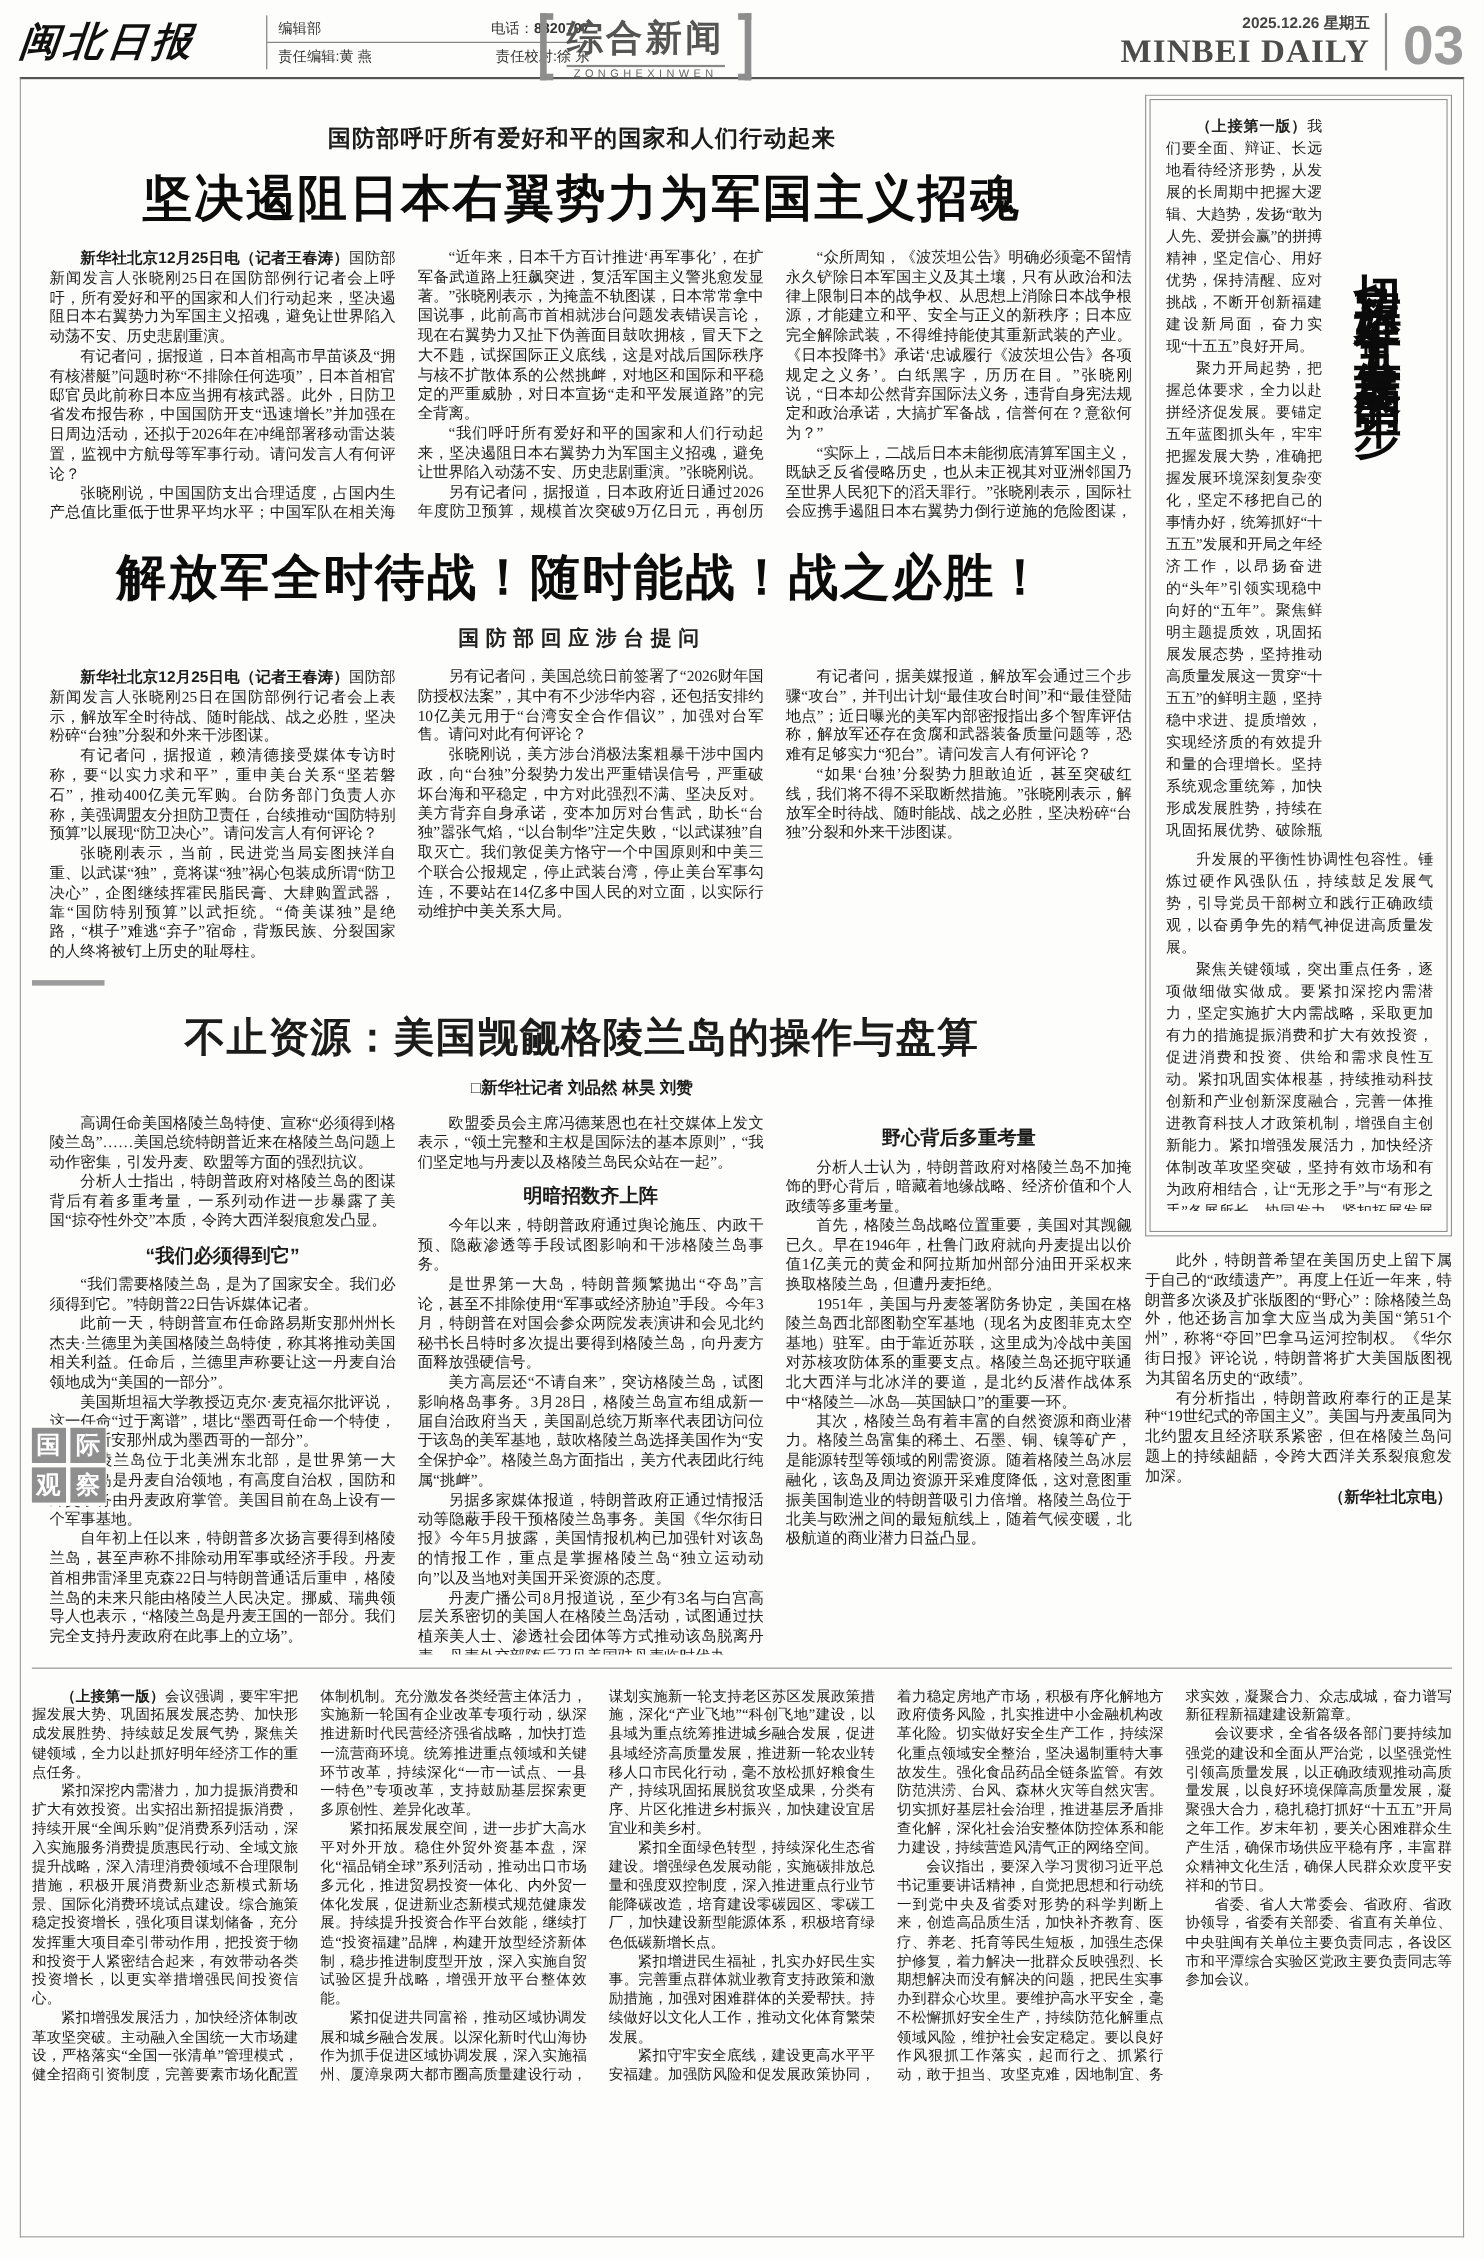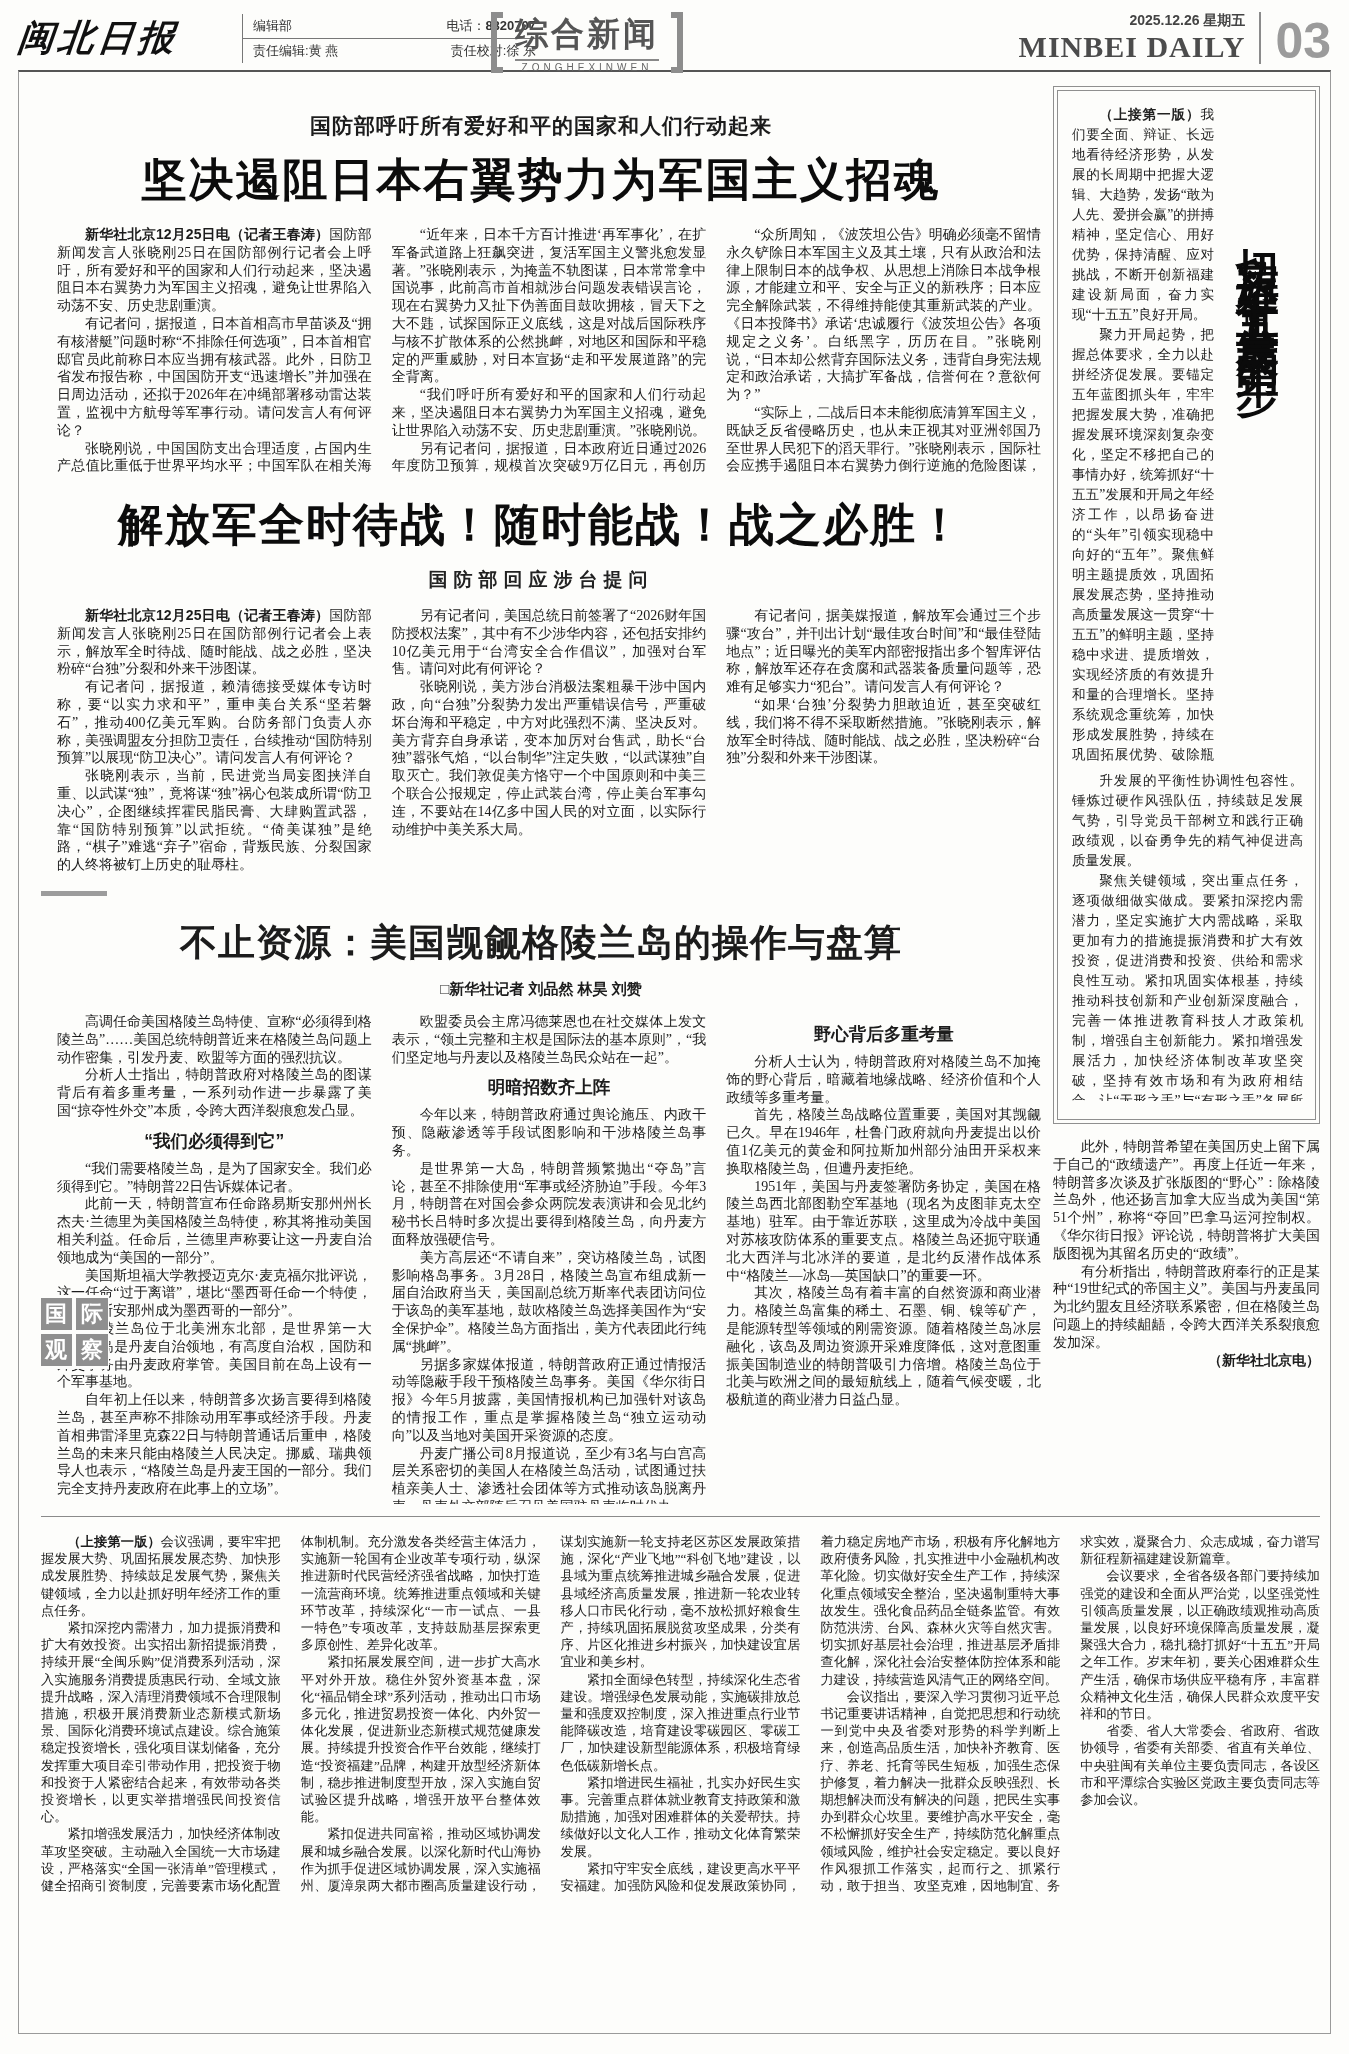--- a/index.html
+++ b/index.html
@@ -21,21 +21,21 @@
   .st-cn { font-family:"Liberation Sans", sans-serif; font-weight:800; font-size:33px; color:#555; letter-spacing:3px; }
   .st-py { font-family:"Liberation Sans", sans-serif; font-size:10px; letter-spacing:4px; color:#666; border-top:2px solid #888; margin-top:2px; padding-top:1px; }
   .head-right { margin-left:auto; display:flex; align-items:flex-end; gap:14px; }
   .hr-texts { text-align:right; }
   .date { font-family:"Liberation Sans", sans-serif; font-size:14px; font-weight:700; color:#444; }
   .daily { font-family:"Liberation Serif", serif; font-weight:700; font-size:30px; color:#4c4c4c; letter-spacing:1px; }
   .vline { width:2px; background:#8b8b8b; align-self:stretch; }
   .pageno { font-family:"Liberation Sans", sans-serif; font-weight:800; font-size:50px; color:#9b9b9b; line-height:0.9; }
 
   
-  .content-frame { border:1px solid #9a9a9a; border-top:2px solid #555; margin-top:4px; height:1964px; padding:14px 10px 10px 22px; overflow:hidden; }
+  .content-frame { border:1px solid #9a9a9a; border-top:2px solid #555; margin-top:4px; height:1964px; padding:14px 10px 10px 10px; overflow:hidden; }
   .upper { display:flex; gap:12px; height:1418px; overflow:hidden; }
   .main-left { width:1000px; overflow:hidden; }
   .right-rail { flex:1; display:flex; flex-direction:column; }
 
   
   .kicker { text-align:center; font-family:"Liberation Sans", sans-serif; font-weight:700; font-size:21px; letter-spacing:1px; margin-top:26px; }
   h1.headline { text-align:center; font-family:"Liberation Sans", sans-serif; font-weight:800; font-size:45px; letter-spacing:2px; margin:10px 0 16px 0; color:#0c0c0c; white-space:nowrap; }
   .subtitle { text-align:center; font-family:"Liberation Sans", sans-serif; font-size:19px; font-weight:700; letter-spacing:6px; margin:-4px 0 14px 0; color:#222; }
   .cols { display:flex; gap:20px; overflow:hidden;margin-left:16px; }
   .col { flex:1; overflow:hidden; }

